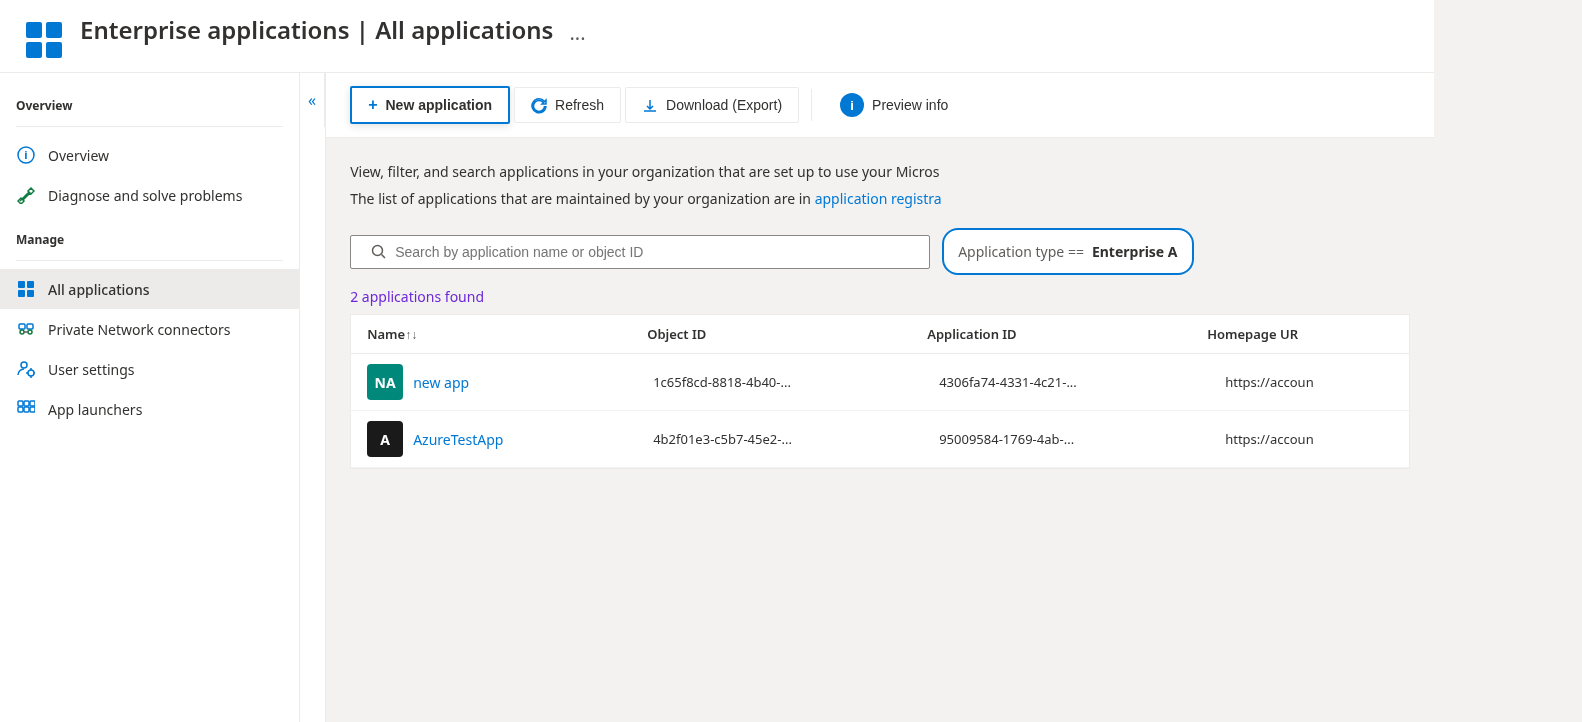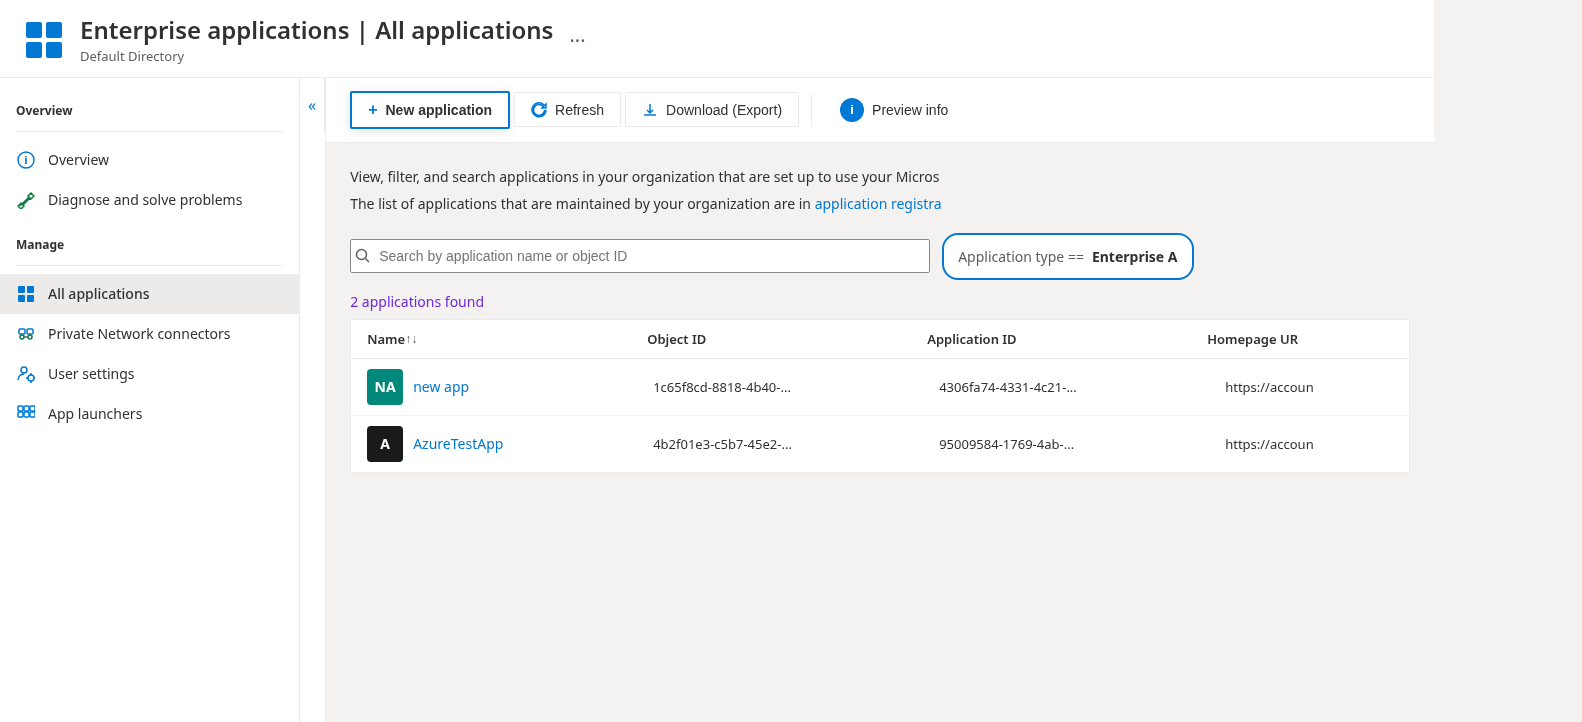--- a/index.html
+++ b/index.html
@@ -225,21 +225,21 @@
       gap: 12px;
       margin: 20px 0 12px 0;
     }
 
     .search-box {
       display: flex;
       align-items: center;
       gap: 8px;
       border: 1px solid #8a8886;
       background: #ffffff;
-      padding: 8px 4px;
+      padding: 8px 20px;
       width: 580px;
       border-radius: 2px;
     }
 
     .search-box input {
       border: none;
       outline: none;
       font-size: 14px;
       color: #605e5c;
       width: 100%;
@@ -350,21 +350,20 @@
     <div class="header-logo">
       <svg width="40" height="40" viewBox="0 0 40 40">
         <rect x="2" y="2" width="16" height="16" rx="2" fill="#0078d4"></rect>
         <rect x="22" y="2" width="16" height="16" rx="2" fill="#0078d4"></rect>
         <rect x="2" y="22" width="16" height="16" rx="2" fill="#0078d4"></rect>
         <rect x="22" y="22" width="16" height="16" rx="2" fill="#0078d4"></rect>
       </svg>
     </div>
     <div class="header-title-block">
       <div class="header-title">Enterprise applications | All applications</div>
-      <div class="header-subtitle">Default Directory</div>
     </div>
     <div class="header-ellipsis">···</div>
   </div>
 
   <div class="main-layout">
 
     <div class="sidebar">
 
       <div class="sidebar-section-label">Overview</div>
       <hr class="sidebar-divider">

